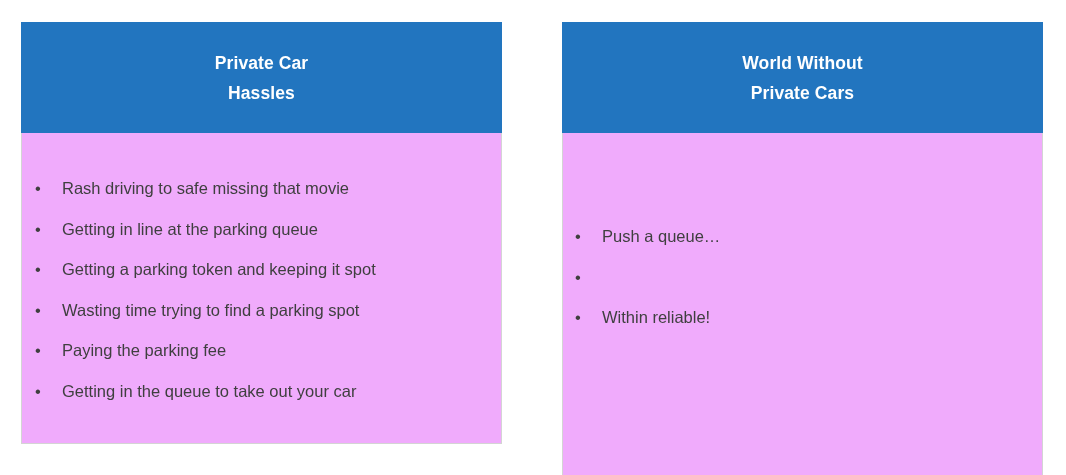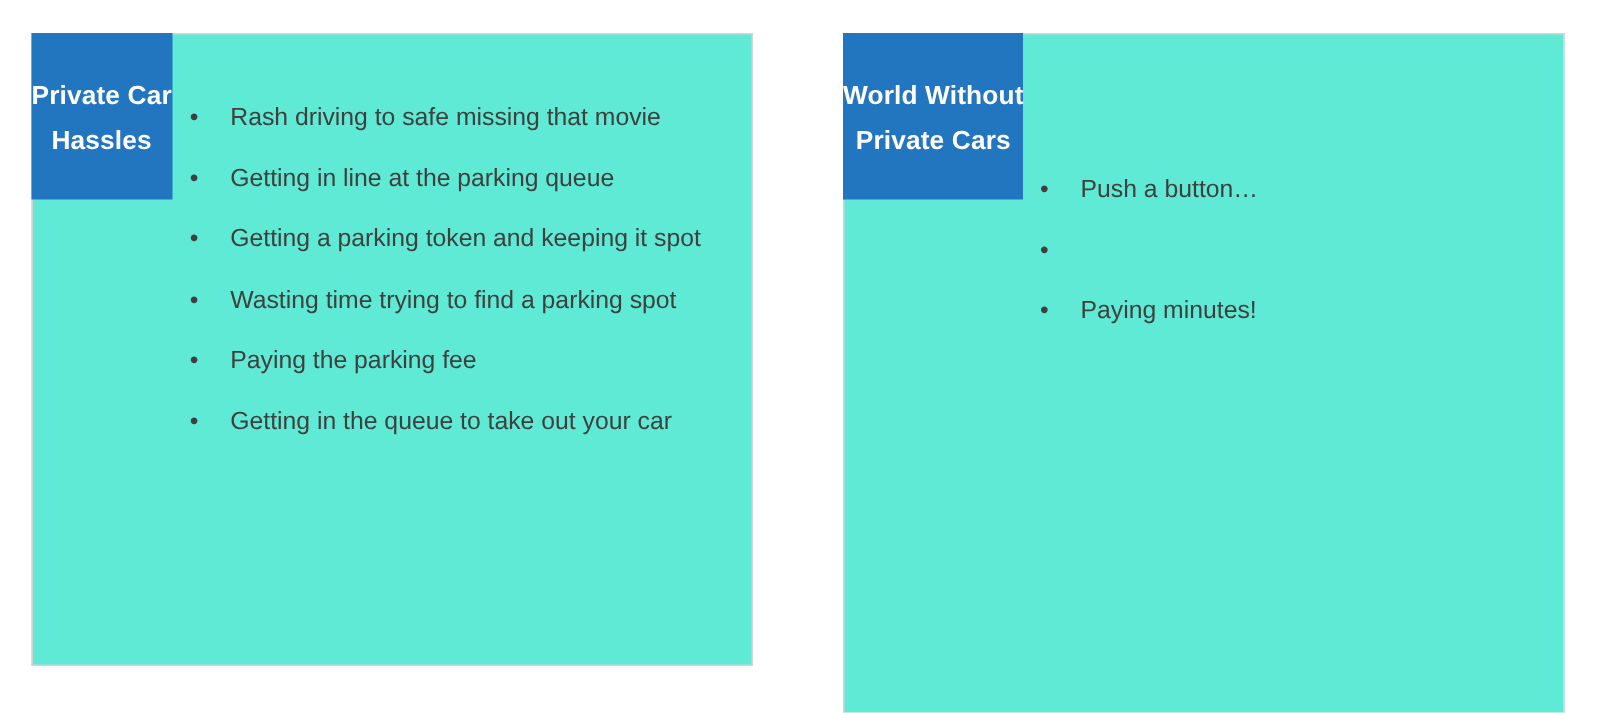--- a/index.html
+++ b/index.html
@@ -17,24 +17,24 @@
   #slide {
     position: relative;
     width: 1066px;
     height: 475px;
     background: #ffffff;
   }
 
   .card {
     position: absolute;
     box-sizing: border-box;
-    background: #5eead4;
+    background: #f0abfc;
     border: 1px solid #d4d4d4;
     display: flex;
-    flex-direction: row;
+    flex-direction: column;
   }
 
   #card-left {
     left: 21px;
     top: 22px;
     width: 481px;
     height: 422px;
   }
 
   #card-right {
@@ -161,26 +161,26 @@
     <div class="card-header">
       <div>
         <span class="title-line">World Without</span>
         <span class="title-line">Private Cars</span>
       </div>
     </div>
     <div class="card-body">
       <ul class="bullet-list" id="list-right">
         <li class="bullet-item">
           <span class="bullet-marker">•</span>
-          <span class="bullet-text">Push a button…</span>
+          <span class="bullet-text">Push a queue…</span>
         </li>
         <li class="bullet-item">
           <span class="bullet-marker">•</span>
         </li>
         <li class="bullet-item">
           <span class="bullet-marker">•</span>
-          <span class="bullet-text">Paying minutes!</span>
+          <span class="bullet-text">Within reliable!</span>
         </li>
       </ul>
     </div>
   </div>
 
 </div>
 
 </body></html>

